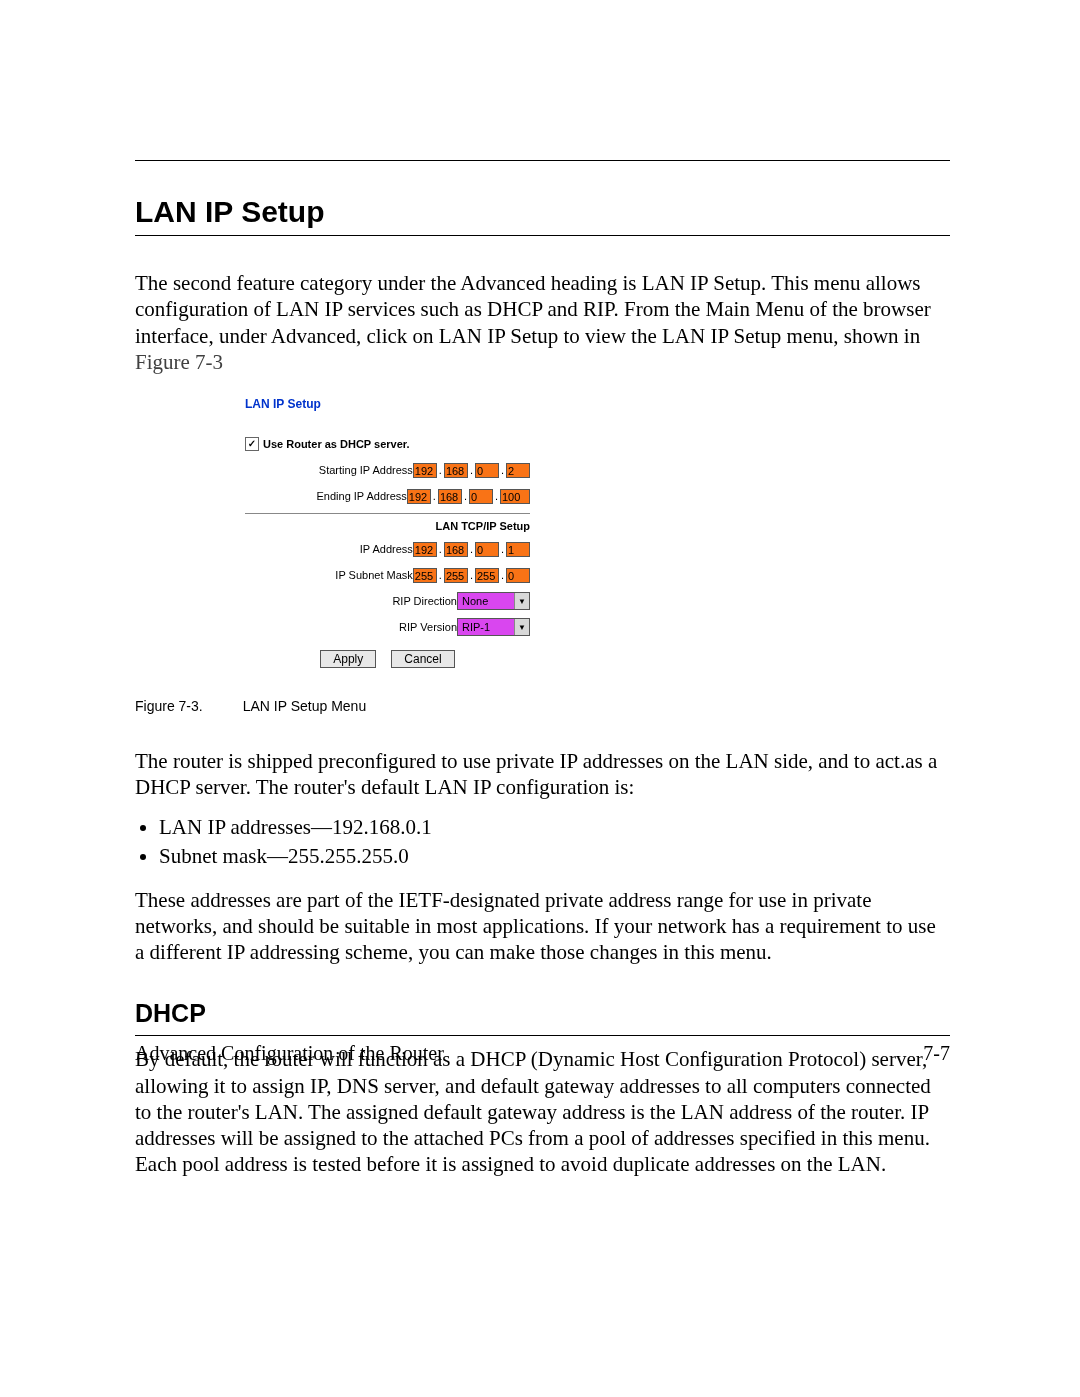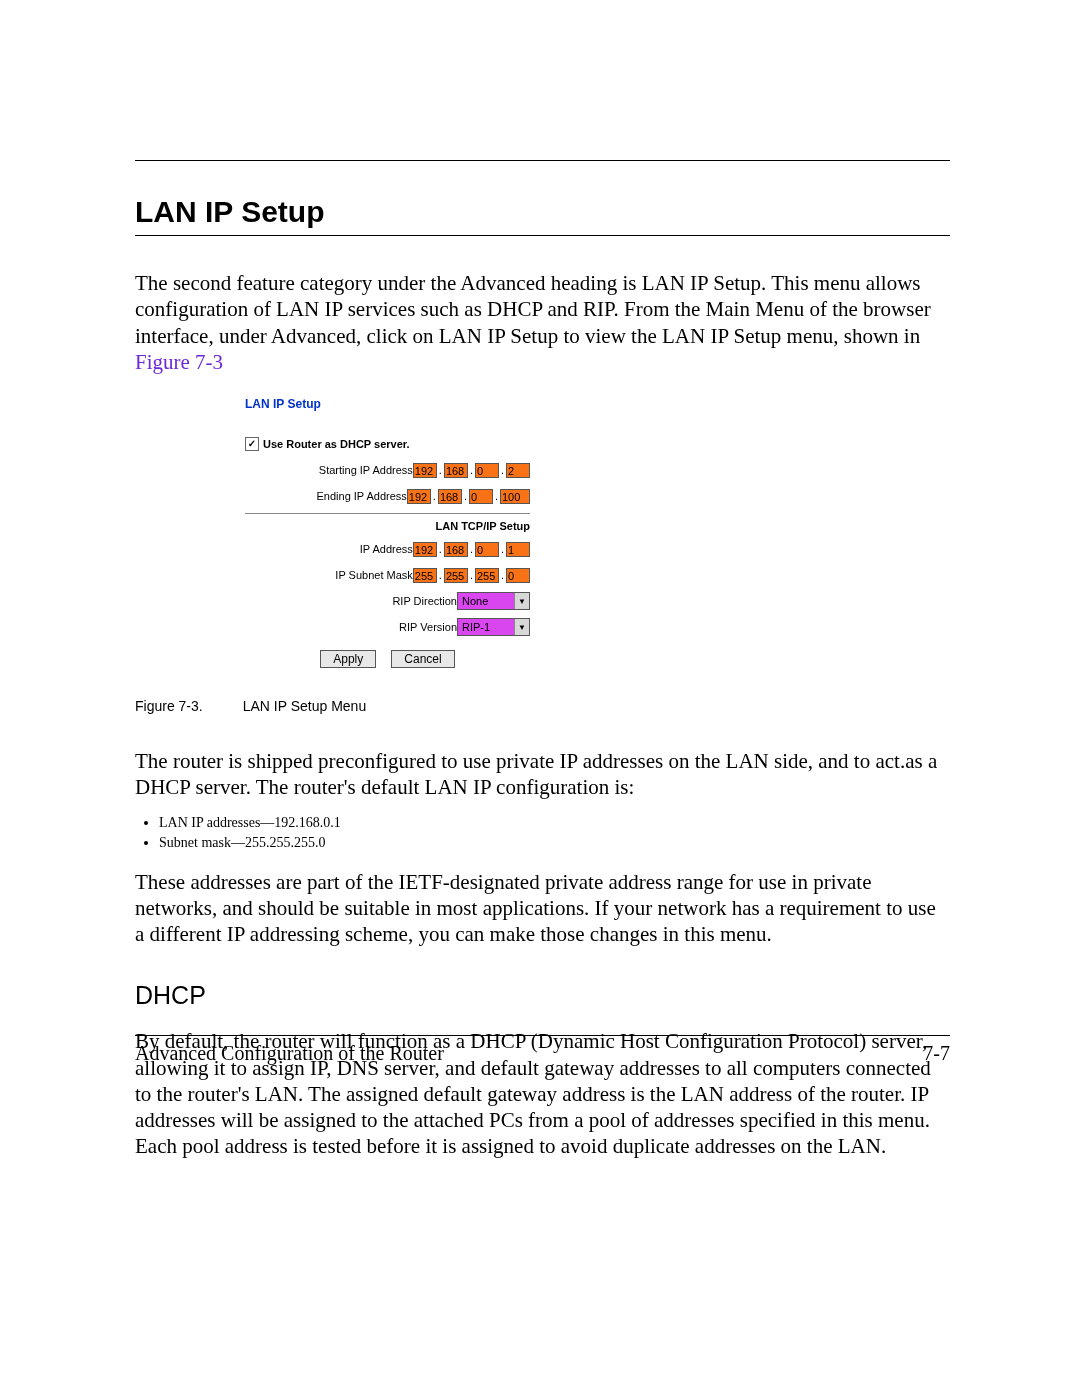--- a/index.html
+++ b/index.html
@@ -37,21 +37,21 @@
     border: none;
     border-top: 1.5px solid #000;
     margin: 0;
   }
   p.body {
     font-size: 21px;
     line-height: 1.25;
     margin: 34px 0 0 0;
   }
   .figref {
-    color: #6d28d9;
+    color: #404040;
   }
   .figure-wrap {
     margin: 22px 0 0 110px;
   }
   .panel {
     width: 285px;
     font-family: Arial, Helvetica, sans-serif;
     font-size: 11px;
     color: #000;
   }
@@ -148,30 +148,30 @@
     margin: 0 6px;
   }
   .figure-caption {
     font-family: Arial, Helvetica, sans-serif;
     font-weight: normal;
     font-size: 14px;
     margin: 30px 0 0 0;
   }
   .figure-caption .cap-gap { display: inline-block; width: 40px; }
   ul.body-list {
-    font-size: 14px;
+    font-size: 21px;
     margin: 14px 0 0 0;
     padding-left: 24px;
   }
   ul.body-list li {
     margin-bottom: 4px;
   }
   h2.sub-title {
     font-family: Arial, Helvetica, sans-serif;
-    font-weight: normal;
+    font-weight: bold;
     font-size: 25px;
     margin: 34px 0 0 0;
   }
   p.body.tight { margin-top: 18px; }
   .footer {
     position: absolute;
     left: 135px;
     right: 130px;
     bottom: 332px;
     text-align: right;

